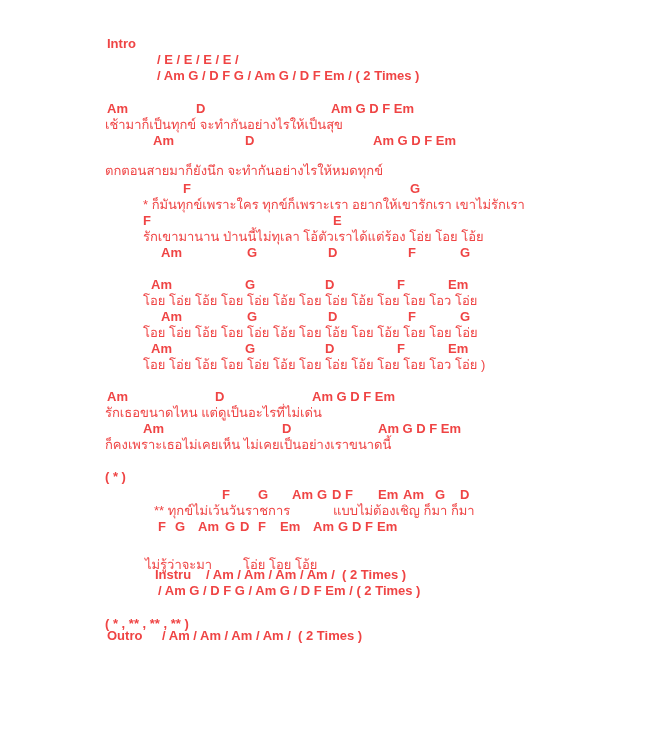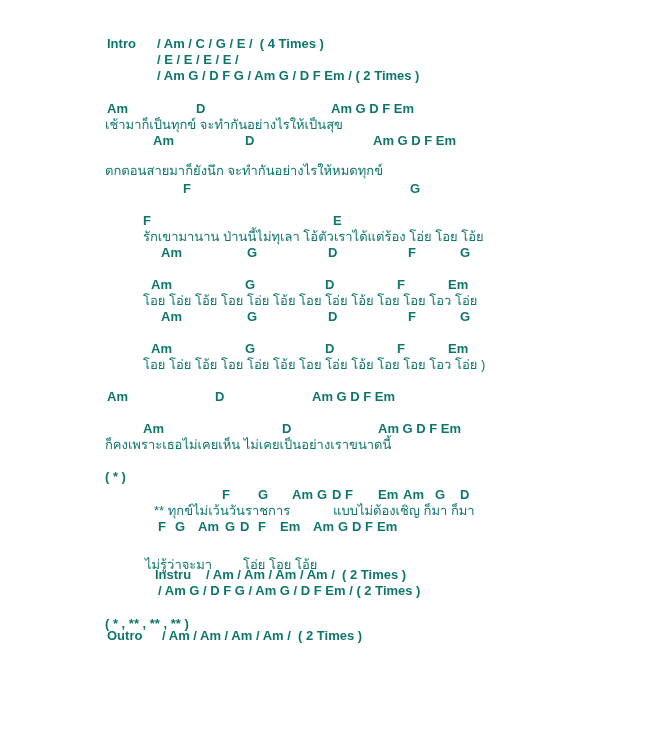--- a/index.html
+++ b/index.html
@@ -29,24 +29,23 @@
     top: 0;
     white-space: pre;
   }
   .bold {
     font-weight: bold;
   }
 </style>
 </head>
 <body>
 
-<div class="sheet" style="background: rgb(255, 255, 255); color: #0f766e; width: 661px; height: 732px;">
+<div class="sheet" style="background: rgb(255, 255, 255); color: #ef4444; width: 661px; height: 732px;">
     <div class="line" style="top: 36px;">
       <span class="seg bold" style="left: 107px;">Intro</span>
-      <span class="seg bold" style="left: 157px;">/ Am / C / G / E /  ( 4 Times )</span>
     </div>
     <div class="line" style="top: 52px;">
       <span class="seg bold" style="left: 157px;">/ E / E / E / E /</span>
     </div>
     <div class="line" style="top: 68px;">
       <span class="seg bold" style="left: 157px;">/ Am G / D F G / Am G / D F Em / ( 2 Times )</span>
     </div>
     <div class="line" style="top: 101px;">
       <span class="seg bold" style="left: 107px;">Am</span>
       <span class="seg bold" style="left: 196px;">D</span>
@@ -59,20 +58,23 @@
       <span class="seg bold" style="left: 153px;">Am</span>
       <span class="seg bold" style="left: 245px;">D</span>
       <span class="seg bold" style="left: 373px;">Am G D F Em</span>
     </div>
     <div class="line" style="top: 149px;">
       <span class="seg" style="left: 105px; margin-top: 14px;">ตกตอนสายมาก็ยังนึก จะทำกันอย่างไรให้หมดทุกข์</span>
     </div>
     <div class="line" style="top: 181px;">
       <span class="seg bold" style="left: 183px;">F</span>
       <span class="seg bold" style="left: 410px;">G</span>
+    </div>
+    <div class="line" style="top: 197px;">
+      <span class="seg" style="left: 143px;">* ก็มันทุกข์เพราะใคร ทุกข์ก็เพราะเรา อยากให้เขารักเรา เขาไม่รักเรา</span>
     </div>
     <div class="line" style="top: 213px;">
       <span class="seg bold" style="left: 143px;">F</span>
       <span class="seg bold" style="left: 333px;">E</span>
     </div>
     <div class="line" style="top: 229px;">
       <span class="seg" style="left: 143px;">รักเขามานาน ป่านนี้ไม่ทุเลา โอ้ตัวเราได้แต่ร้อง โอ่ย โอย โอ้ย</span>
     </div>
     <div class="line" style="top: 245px;">
       <span class="seg bold" style="left: 161px;">Am</span>
@@ -91,34 +93,40 @@
     <div class="line" style="top: 293px;">
       <span class="seg" style="left: 143px;">โอย โอ่ย โอ้ย โอย โอ่ย โอ้ย โอย โอ่ย โอ้ย โอย โอย โอว โอ่ย</span>
     </div>
     <div class="line" style="top: 309px;">
       <span class="seg bold" style="left: 161px;">Am</span>
       <span class="seg bold" style="left: 247px;">G</span>
       <span class="seg bold" style="left: 328px;">D</span>
       <span class="seg bold" style="left: 408px;">F</span>
       <span class="seg bold" style="left: 460px;">G</span>
     </div>
+    <div class="line" style="top: 325px;">
+      <span class="seg" style="left: 143px;">โอย โอ่ย โอ้ย โอย โอ่ย โอ้ย โอย โอ้ย โอย โอ้ย โอย โอย โอ่ย</span>
+    </div>
     <div class="line" style="top: 341px;">
       <span class="seg bold" style="left: 151px;">Am</span>
       <span class="seg bold" style="left: 245px;">G</span>
       <span class="seg bold" style="left: 325px;">D</span>
       <span class="seg bold" style="left: 397px;">F</span>
       <span class="seg bold" style="left: 448px;">Em</span>
     </div>
     <div class="line" style="top: 357px;">
       <span class="seg" style="left: 143px;">โอย โอ่ย โอ้ย โอย โอ่ย โอ้ย โอย โอ่ย โอ้ย โอย โอย โอว โอ่ย )</span>
     </div>
     <div class="line" style="top: 389px;">
       <span class="seg bold" style="left: 107px;">Am</span>
       <span class="seg bold" style="left: 215px;">D</span>
       <span class="seg bold" style="left: 312px;">Am G D F Em</span>
+    </div>
+    <div class="line" style="top: 405px;">
+      <span class="seg" style="left: 105px;">รักเธอขนาดไหน แต่ดูเป็นอะไรที่ไม่เด่น</span>
     </div>
     <div class="line" style="top: 421px;">
       <span class="seg bold" style="left: 143px;">Am</span>
       <span class="seg bold" style="left: 282px;">D</span>
       <span class="seg bold" style="left: 378px;">Am G D F Em</span>
     </div>
     <div class="line" style="top: 437px;">
       <span class="seg" style="left: 105px;">ก็คงเพราะเธอไม่เคยเห็น ไม่เคยเป็นอย่างเราขนาดนี้</span>
     </div>
     <div class="line" style="top: 469px;">

